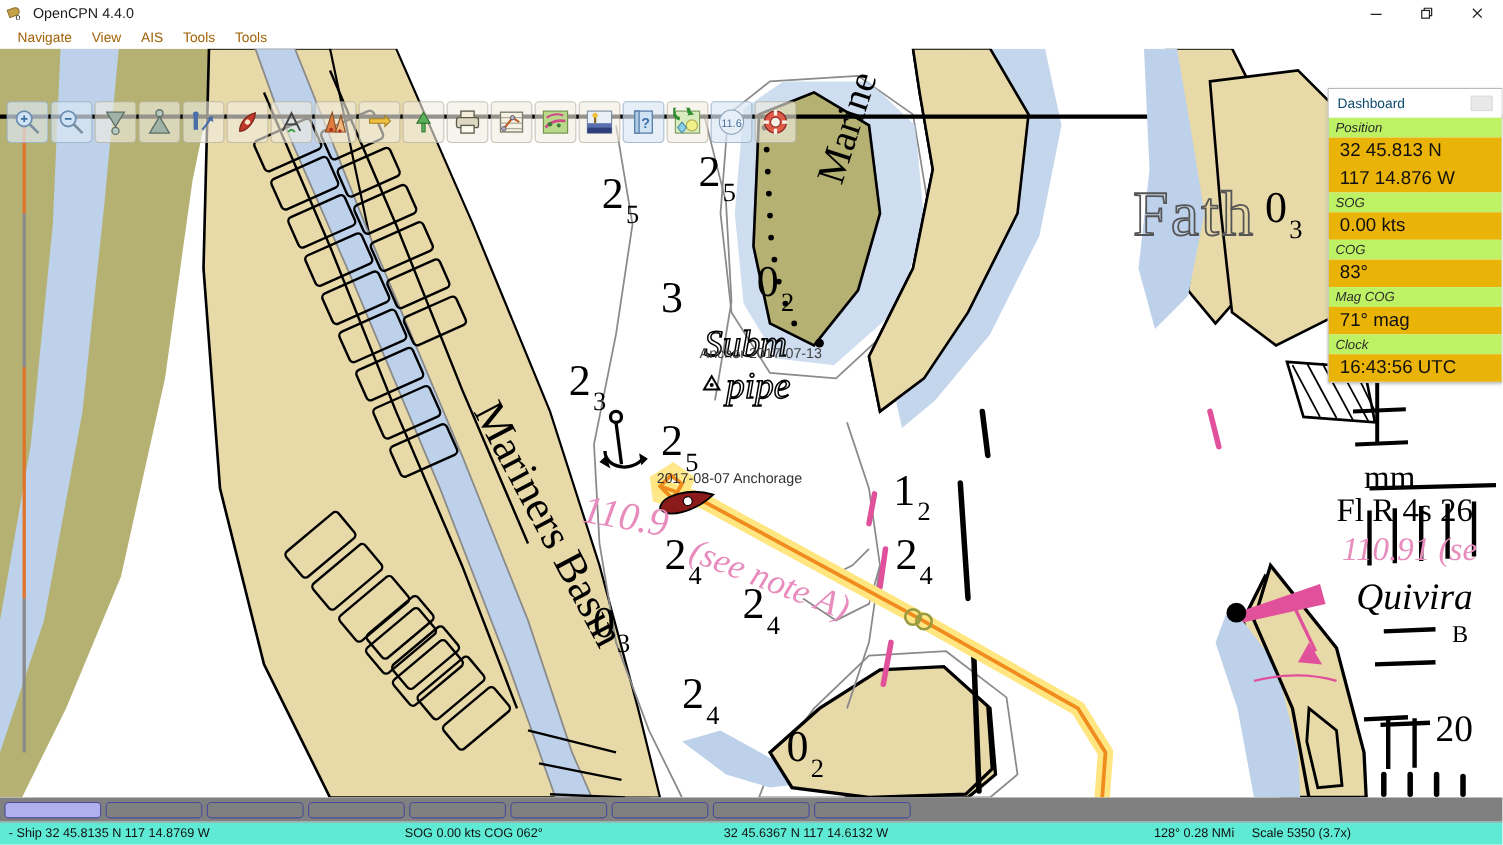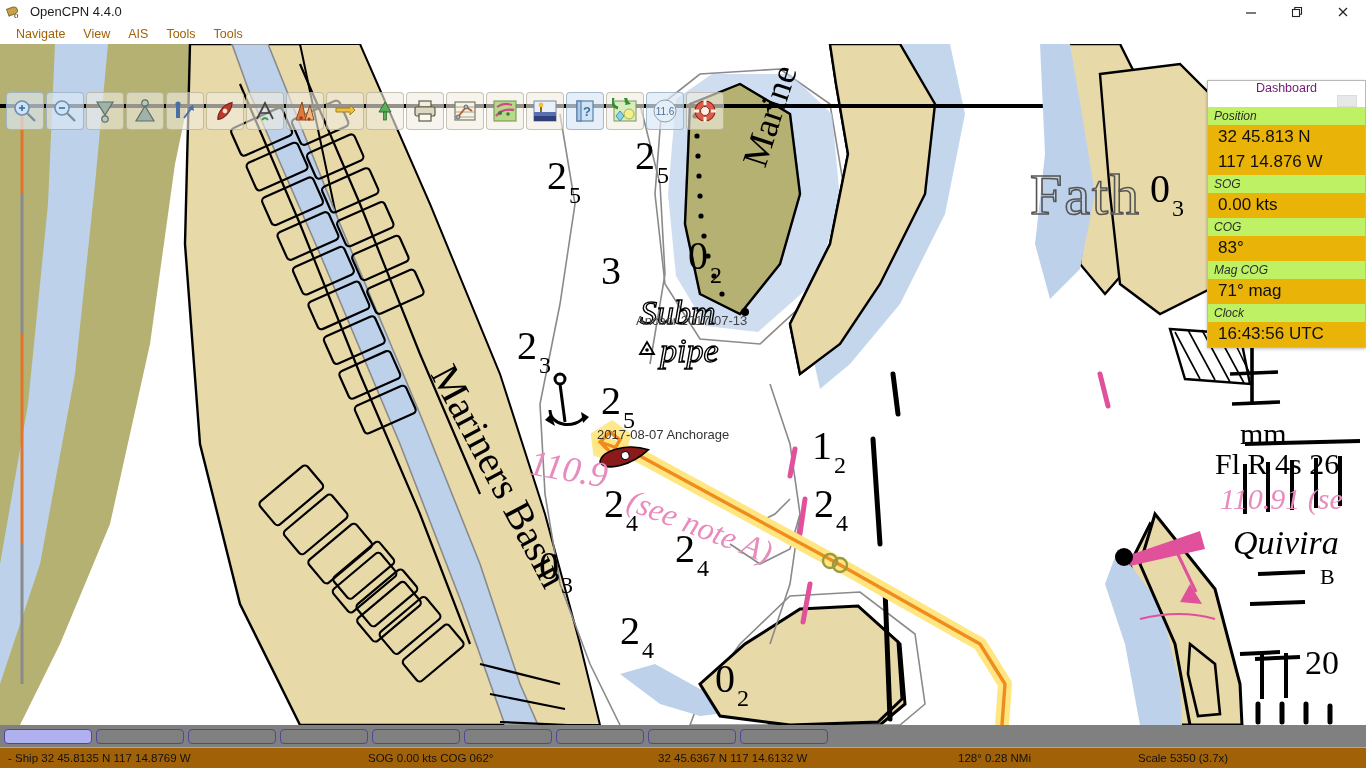--- a/index.html
+++ b/index.html
@@ -71,21 +71,21 @@
 
   
   .dashboard {
     position: absolute; right: 0px; top: 36px; width: 159px;
     background: #ffffff; border: 1px solid #b9b9b9;
     box-shadow: 0 1px 3px rgba(0,0,0,0.25);
     z-index: 55; font-size: 12px;
   }
   .dash-title {
     height: 26px; display: flex; align-items: center; padding: 0 8px;
-    color: #701a75; font-size: 12.5px; background: #ffffff; flex-direction: column;
+    color: #0c4a6e; font-size: 12.5px; background: #ffffff;
   }
   .dash-title .grip {
     margin-left: auto; width: 20px; height: 14px; background: #e8e8e8;
     border: 1px solid #dcdcdc;
   }
   .dash-label {
     background: #bef264; color: #2b2b2b; font-style: italic;
     font-size: 12px; padding: 1px 6px; line-height: 16px;
   }
   .dash-value {
@@ -101,29 +101,29 @@
   }
   .piano-key {
     width: 88px; height: 15px; border: 1px solid #4a4a9a;
     border-radius: 4px; background: #808080;
   }
   .piano-key.active { background: #b0b0ee; }
 
   
   .statusbar {
     position: absolute; left: 0; top: 747px; width: 1366px; height: 21px;
-    background: #a16207; border-top: 1px solid #a7adad;
+    background: #5eead4; border-top: 1px solid #a7adad;
     display: flex; align-items: center; z-index: 50;
     font-size: 11.5px; color: #111;
   }
   .sb-cell { padding: 0 8px; white-space: nowrap; }
   .sb-1 { width: 360px; }
   .sb-2 { width: 290px; }
   .sb-3 { width: 300px; }
-  .sb-4 { width: 180px; }
+  .sb-4 { width: 180px; text-align: right; }
   .sb-5 { width: 220px; }
 
   
   .ch-label { font-family: "Liberation Serif", serif; }
 </style>
 </head>
 <body>
 
 <div id="app">
 

